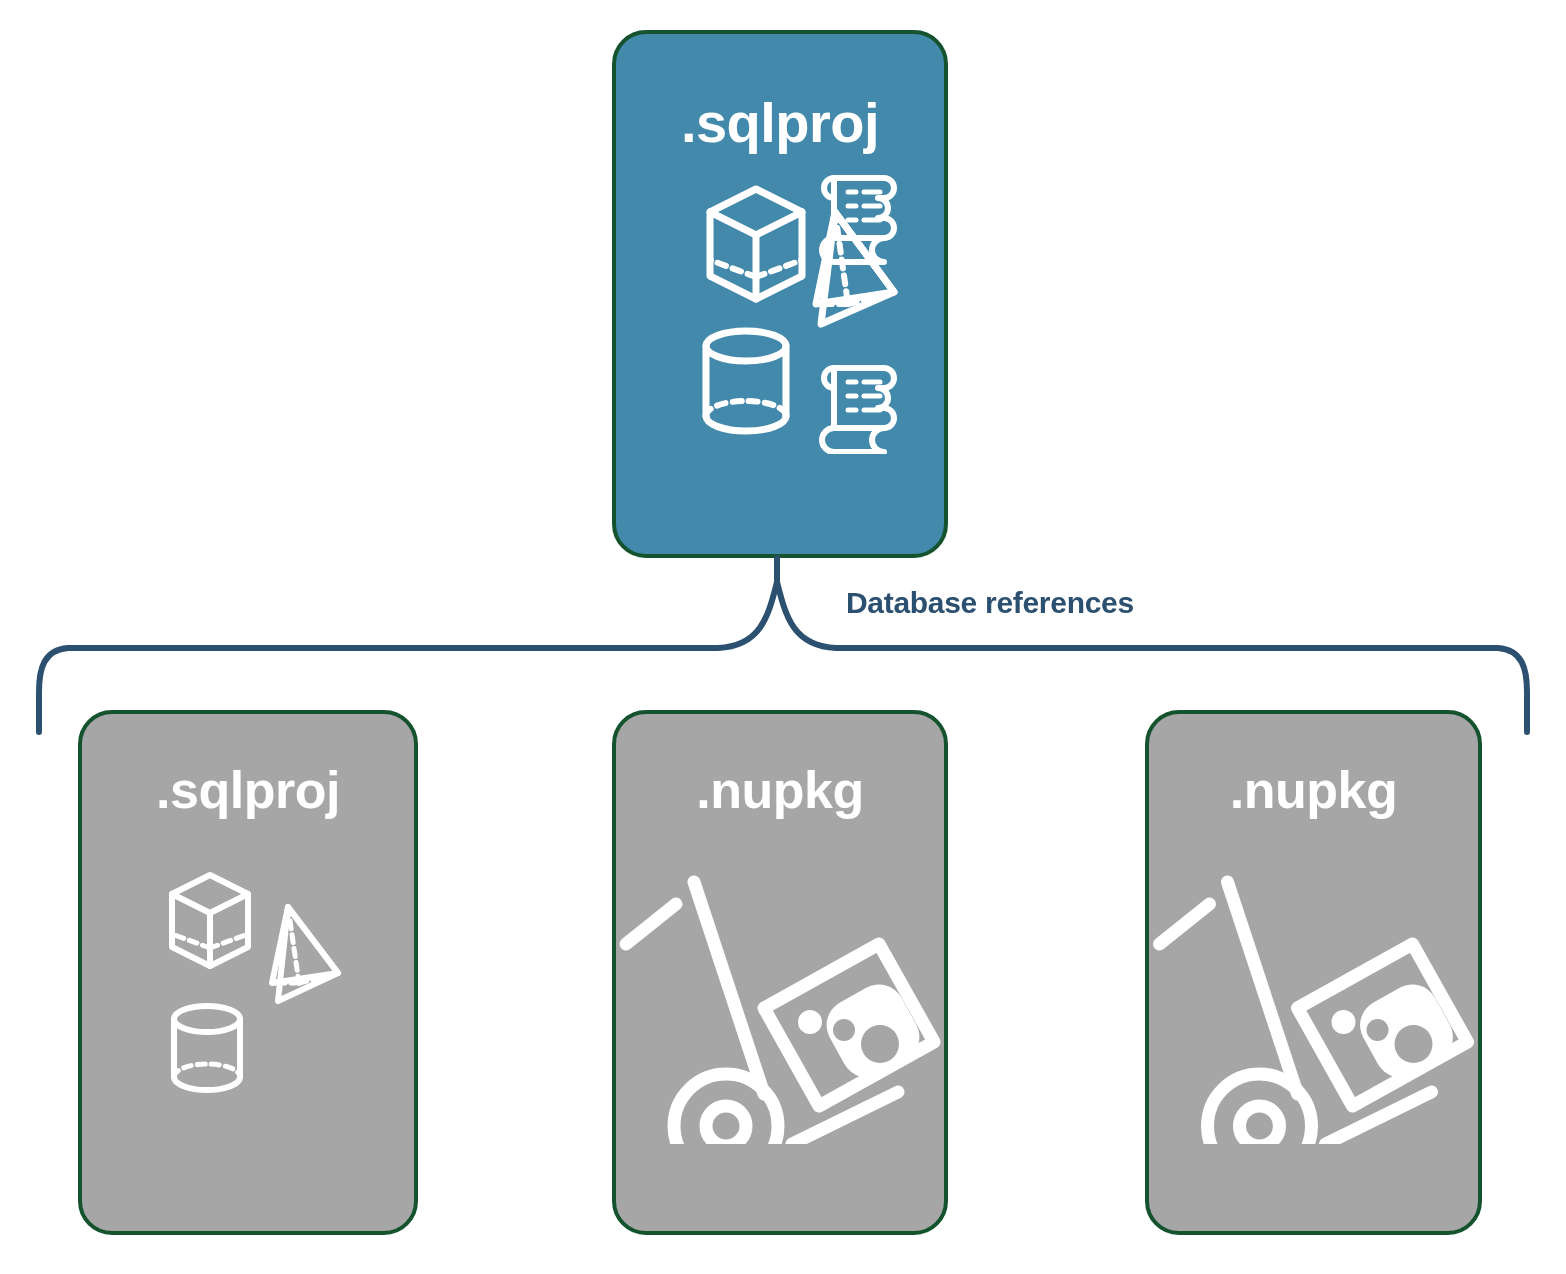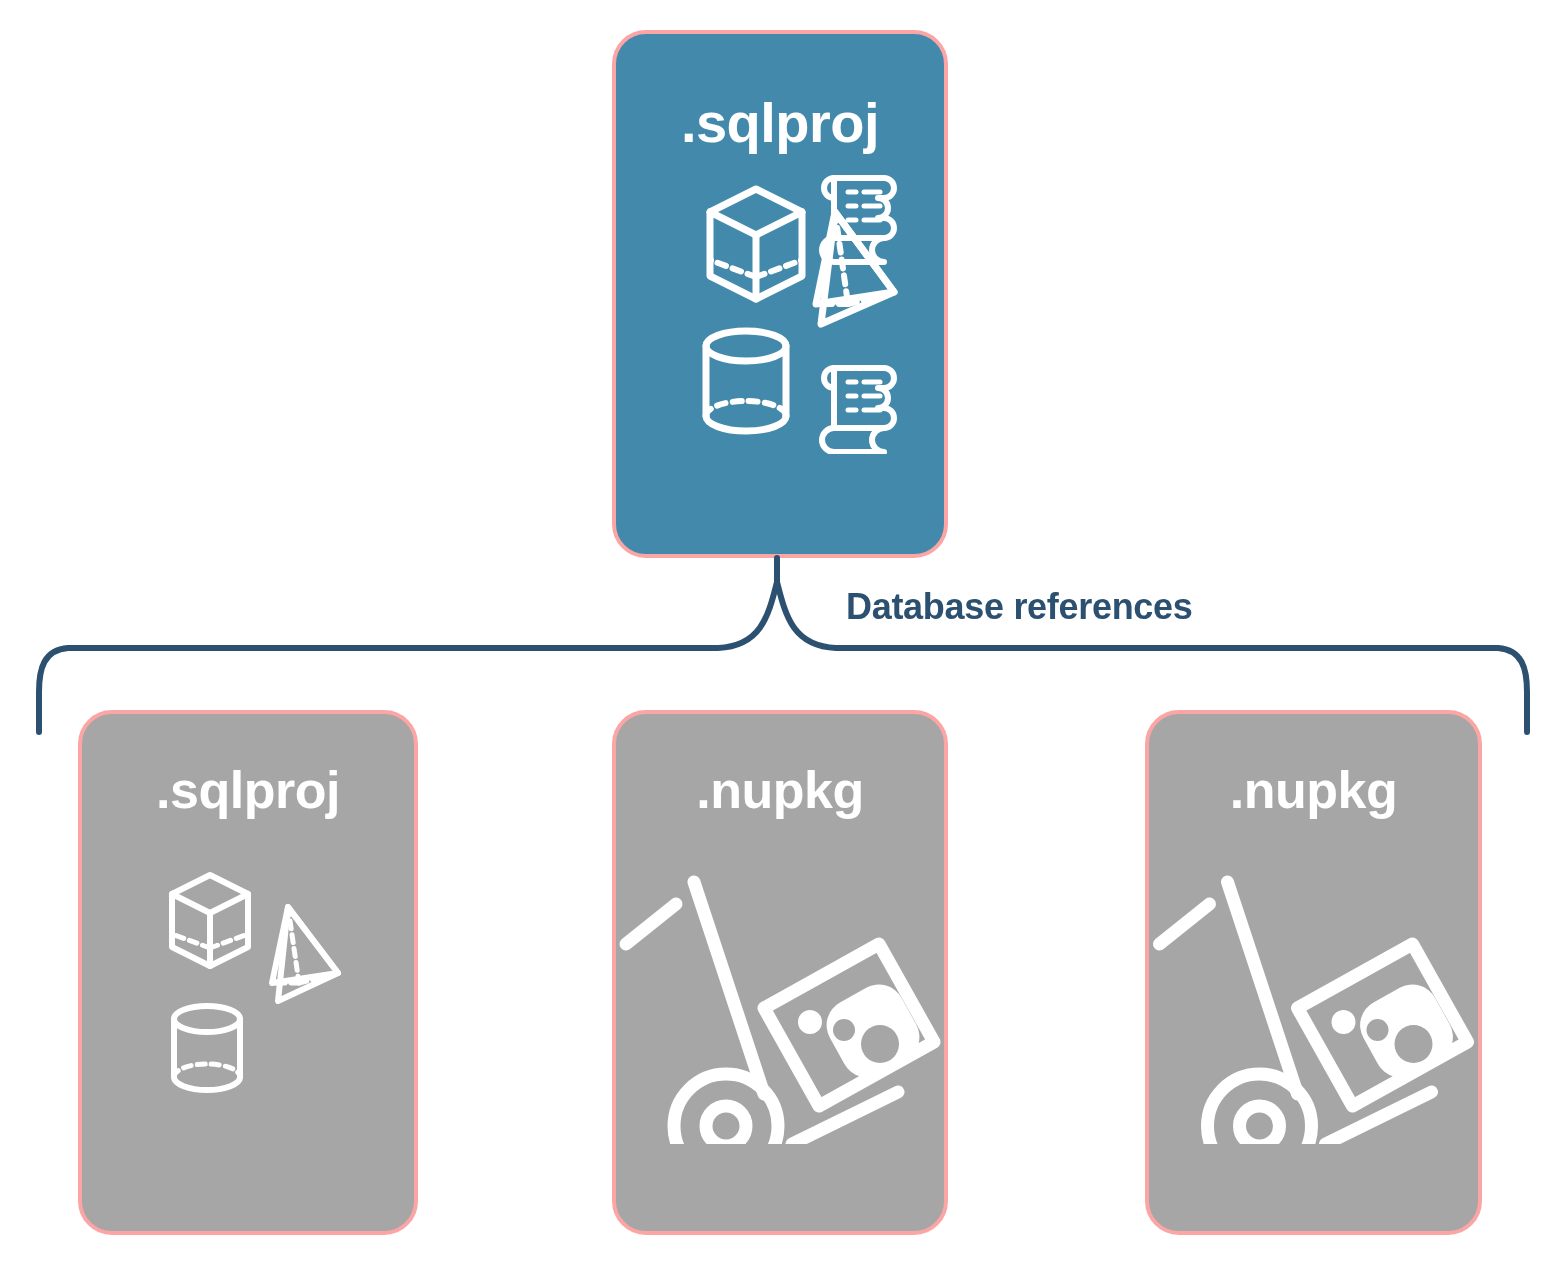--- a/index.html
+++ b/index.html
@@ -12,21 +12,21 @@
   }
   #canvas {
     position: relative;
     width: 1566px;
     height: 1274px;
     background: #ffffff;
     overflow: hidden;
   }
   .node {
     position: absolute;
-    border: 4px solid #fca5a5;
+    border: 4px solid #14532d;
     border-radius: 34px;
     box-sizing: border-box;
   }
   .node-primary { background: #4289ab; }
   .node-muted   { background: #a6a6a6; }
 
   .node-label {
     position: absolute;
     left: 0;
     right: 0;
@@ -42,21 +42,21 @@
   .icon-area {
     position: absolute;
     left: 0;
     right: 0;
   }
 
   .bracket-label {
     position: absolute;
     color: #2c5070;
     font-weight: bold;
-    font-size: 36px;
+    font-size: 30px;
     letter-spacing: -0.3px;
     white-space: nowrap;
   }
 
   svg { display: block; }
   .bracket-svg {
     position: absolute;
     left: 0;
     top: 0;
     pointer-events: none;

